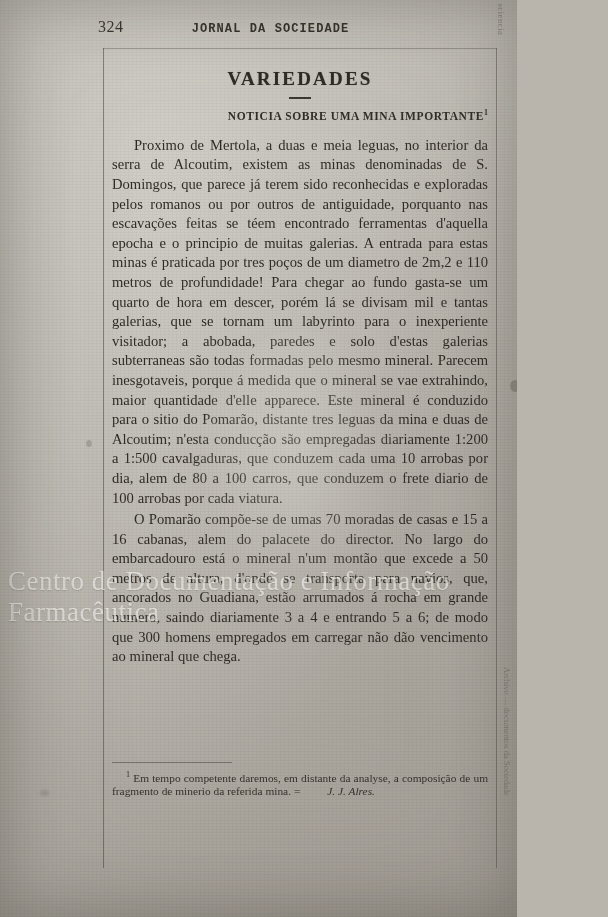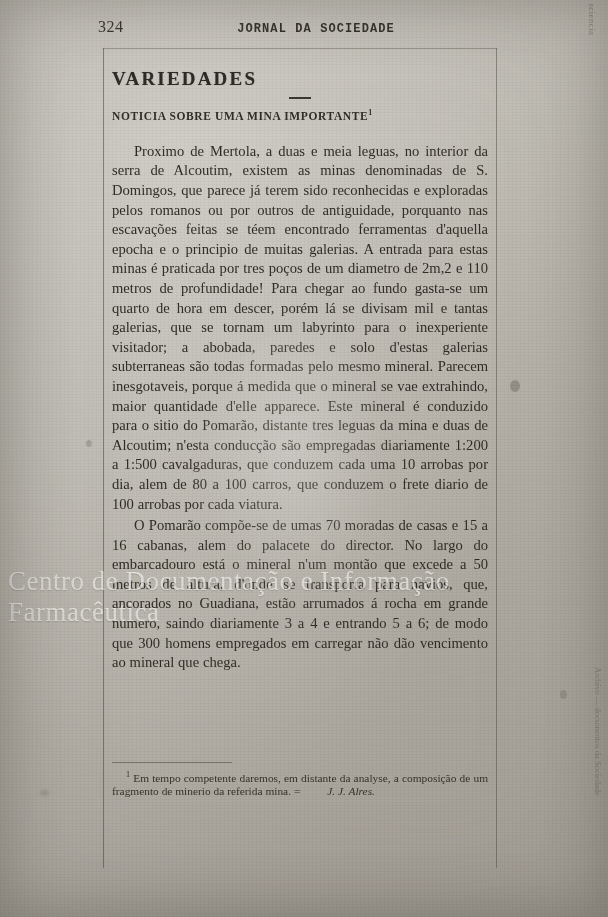--- a/index.html
+++ b/index.html
@@ -9,21 +9,21 @@
   }
   body {
     width: 608px;
     height: 917px;
     overflow: hidden;
     font-family: "Liberation Serif", serif;
     color: #2a2622;
   }
   .page {
     position: relative;
-    width: 608px;
+    width: 517px;
     height: 917px;
     background:
       radial-gradient(ellipse at 30% 20%, rgba(255,255,255,0.22), rgba(255,255,255,0) 60%),
       radial-gradient(ellipse at 75% 75%, rgba(120,112,100,0.18), rgba(255,255,255,0) 65%),
       linear-gradient(175deg, #c6c2ba 0%, #bdb9b1 35%, #b4b0a8 70%, #a9a49c 100%);
     overflow: hidden;
   }
   
   .grain {
     position: absolute;
@@ -82,36 +82,36 @@
 
   .col {
     position: absolute;
     left: 112px;
     top: 56px;
     width: 376px;
   }
 
   h1.variedades {
     margin: 12px 0 2px 0;
-    text-align: left;
+    text-align: center;
     font-size: 19px;
     letter-spacing: 2.2px;
     font-weight: bold;
     color: #2b2722;
     text-shadow: 0 0 1px rgba(0,0,0,0.35);
   }
   .rule {
     width: 22px;
     height: 2px;
     background: #3a352e;
     margin: 7px auto 9px auto;
   }
   h2.subtitle {
-    margin: 0 0 20px 0;
-    text-align: left;
+    margin: 0 0 14px 0;
+    text-align: right;
     font-size: 11.5px;
     font-weight: bold;
     letter-spacing: 0.6px;
     color: #2f2b26;
   }
   h2.subtitle sup {
     font-size: 8px;
     vertical-align: super;
     letter-spacing: 0;
   }

